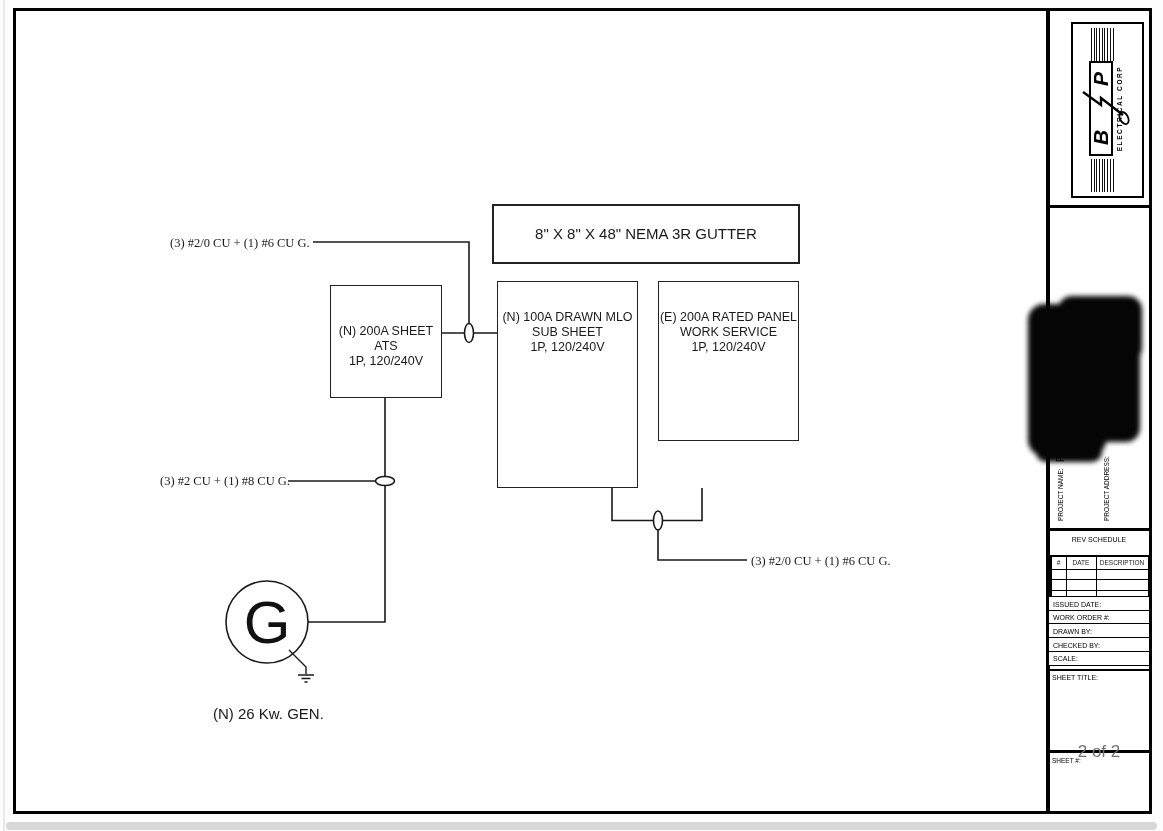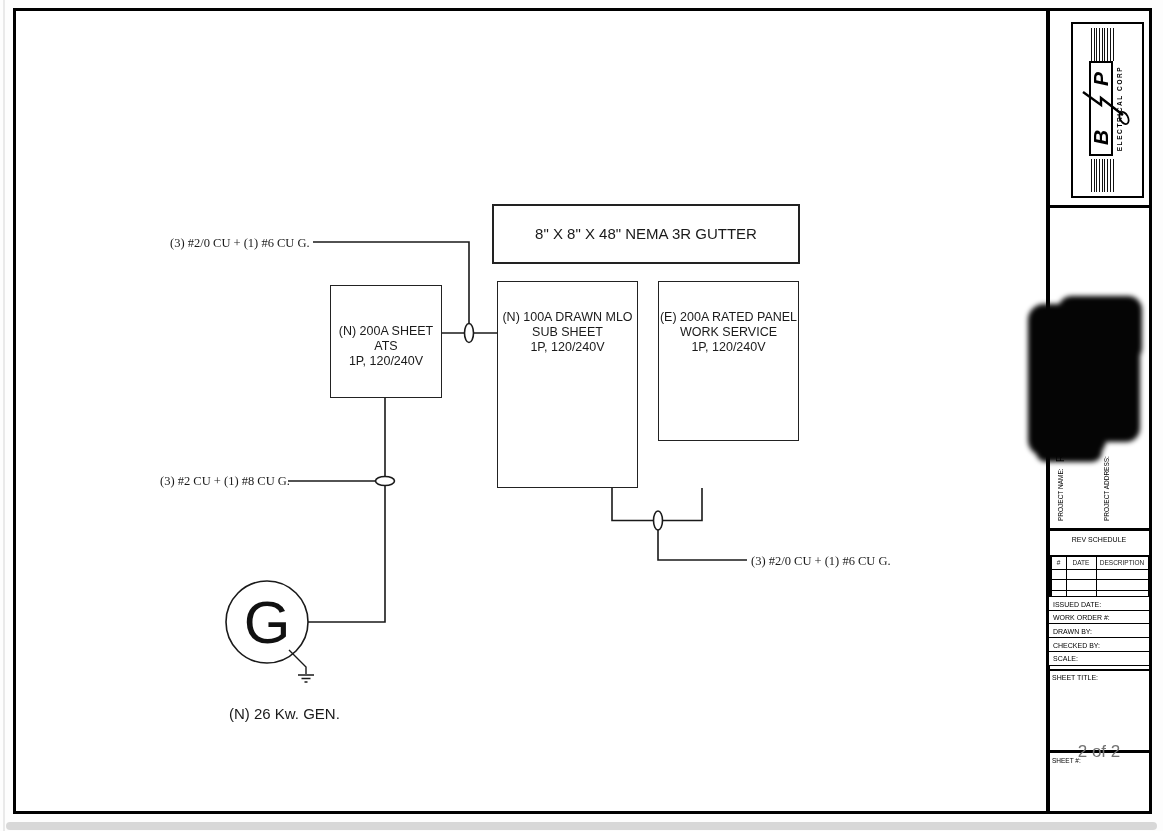--- a/index.html
+++ b/index.html
@@ -14,21 +14,21 @@
   .page-bottom-strip{left:6px;top:822px;width:1151px;height:8px;background:#d8d8d8;border-radius:4px;}
   
   .dbox{border:1.8px solid #222;box-sizing:border-box;background:#fff;text-align:center;
         font-size:12.5px;line-height:14.8px;}
   .box-gutter{left:492px;top:204px;width:308px;height:60px;border-width:2px;
         display:flex;align-items:center;justify-content:center;font-size:15px;}
   .box-ats{left:330px;top:285px;width:112px;height:113px;padding-top:38px;}
   .box-sub{left:497px;top:281px;width:141px;height:207px;padding-top:28px;}
   .box-main{left:658px;top:281px;width:141px;height:160px;padding-top:28px;}
   .wire-label{font-size:12.5px;line-height:14px;white-space:nowrap;font-family:Liberation Serif, serif;}
-  .gen-caption{left:229px;top:705px;font-size:15px;white-space:nowrap;}
+  .gen-caption{left:213px;top:705px;font-size:15px;white-space:nowrap;}
   .gen-letter{left:226px;top:581px;width:82px;height:82px;display:flex;align-items:center;
         justify-content:center;font-size:60px;color:#111;}
   
   .tb-small{font-size:7px;color:#000;white-space:nowrap;}
   .rot{transform-origin:0 0;transform:rotate(-90deg);white-space:nowrap;color:#000;}
   .rev-title{left:1048px;top:536px;width:102px;text-align:center;font-size:7px;color:#000;}
   .rev-table{left:1050px;top:555px;width:99px;border:1.8px solid #000;box-sizing:border-box;
         display:grid;grid-template-columns:15px 30px 1fr;}
   .rev-cell{border:1px solid #000;margin:-0.5px;font-size:6.5px;text-align:center;line-height:11px;height:12px;overflow:hidden;}
   .rev-cell.body{height:9.5px;}

